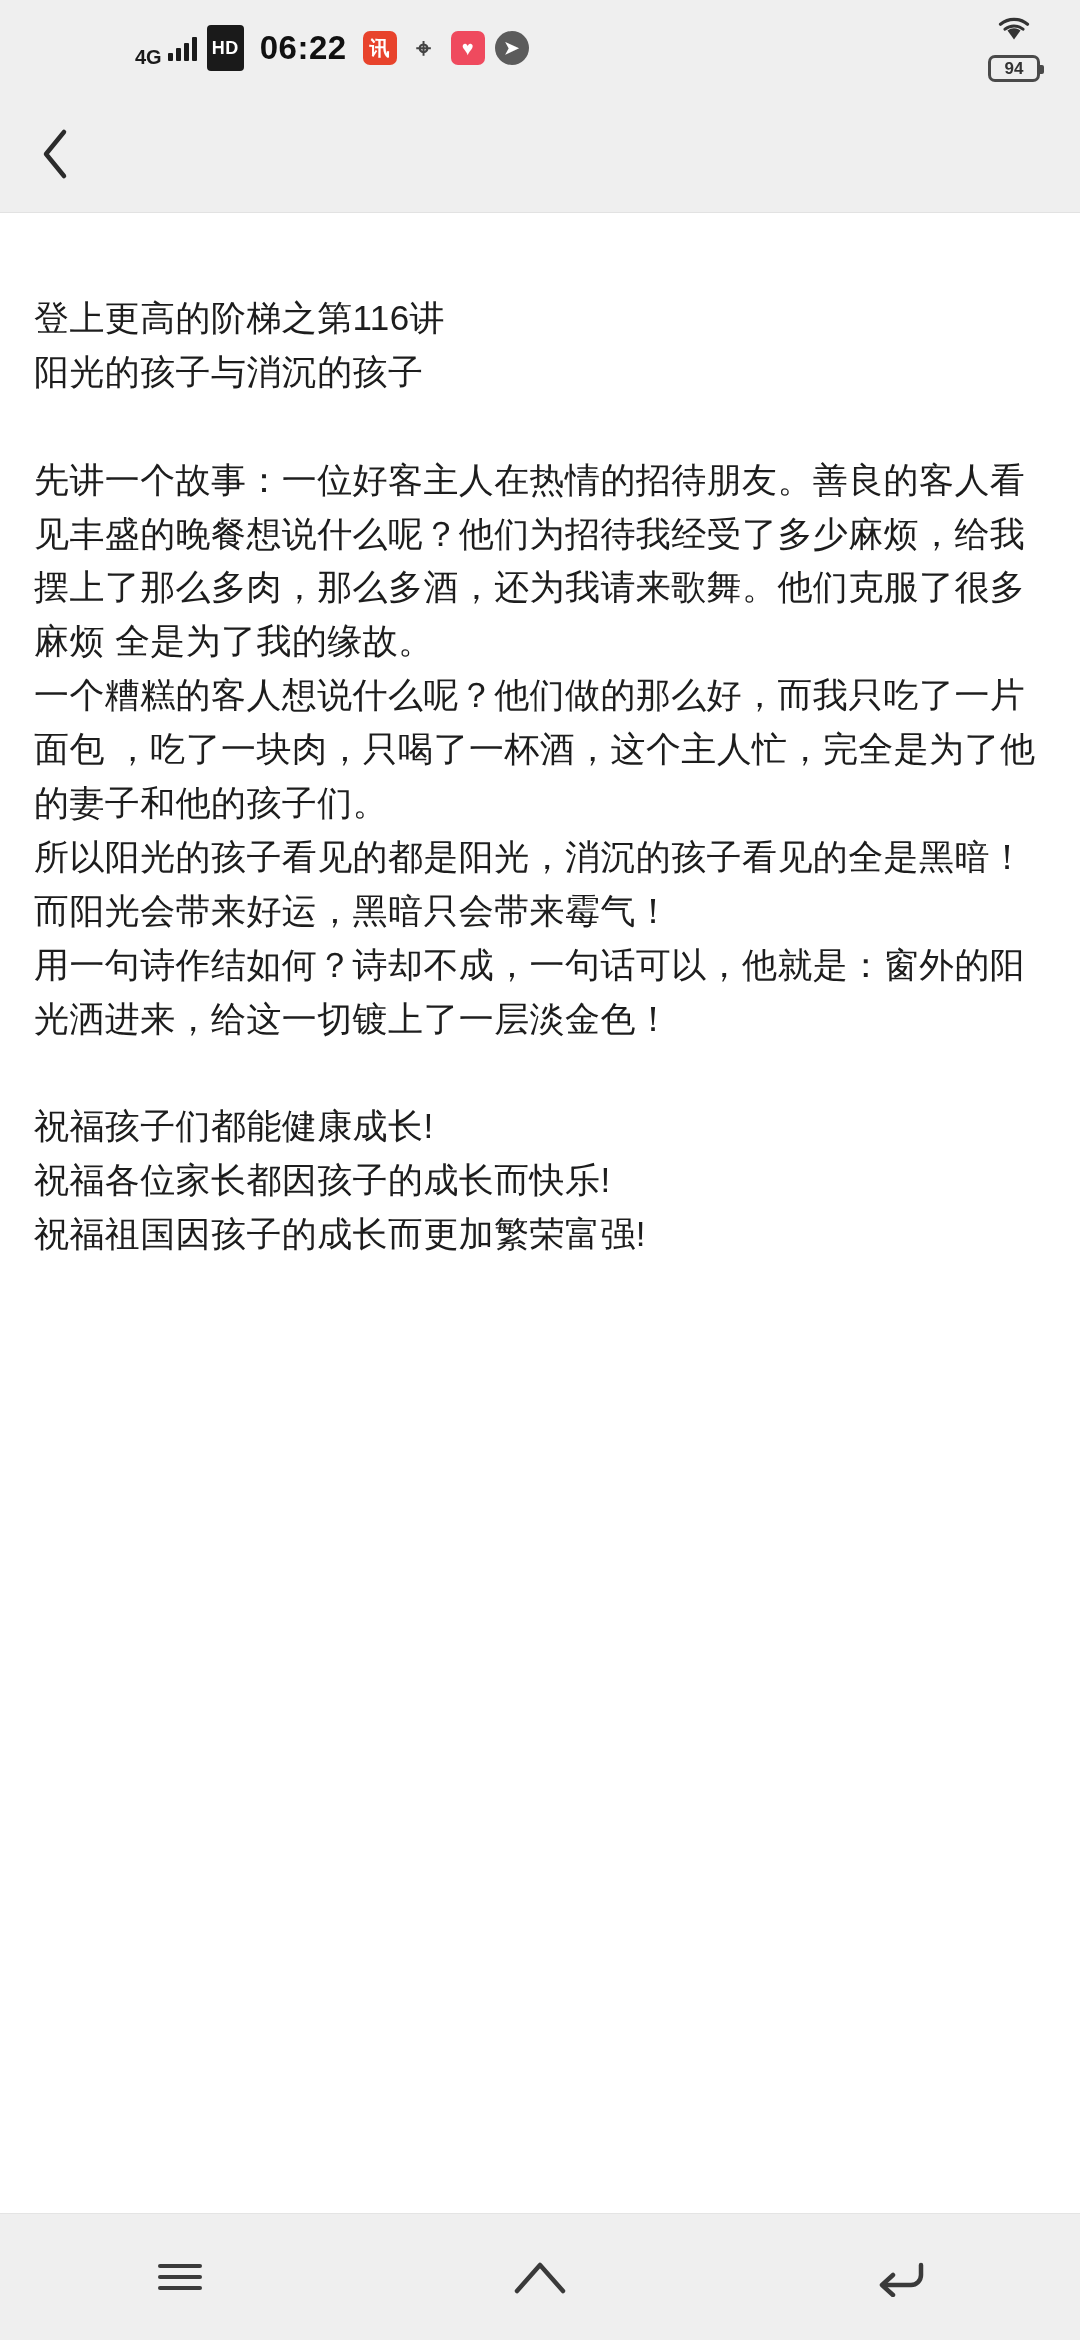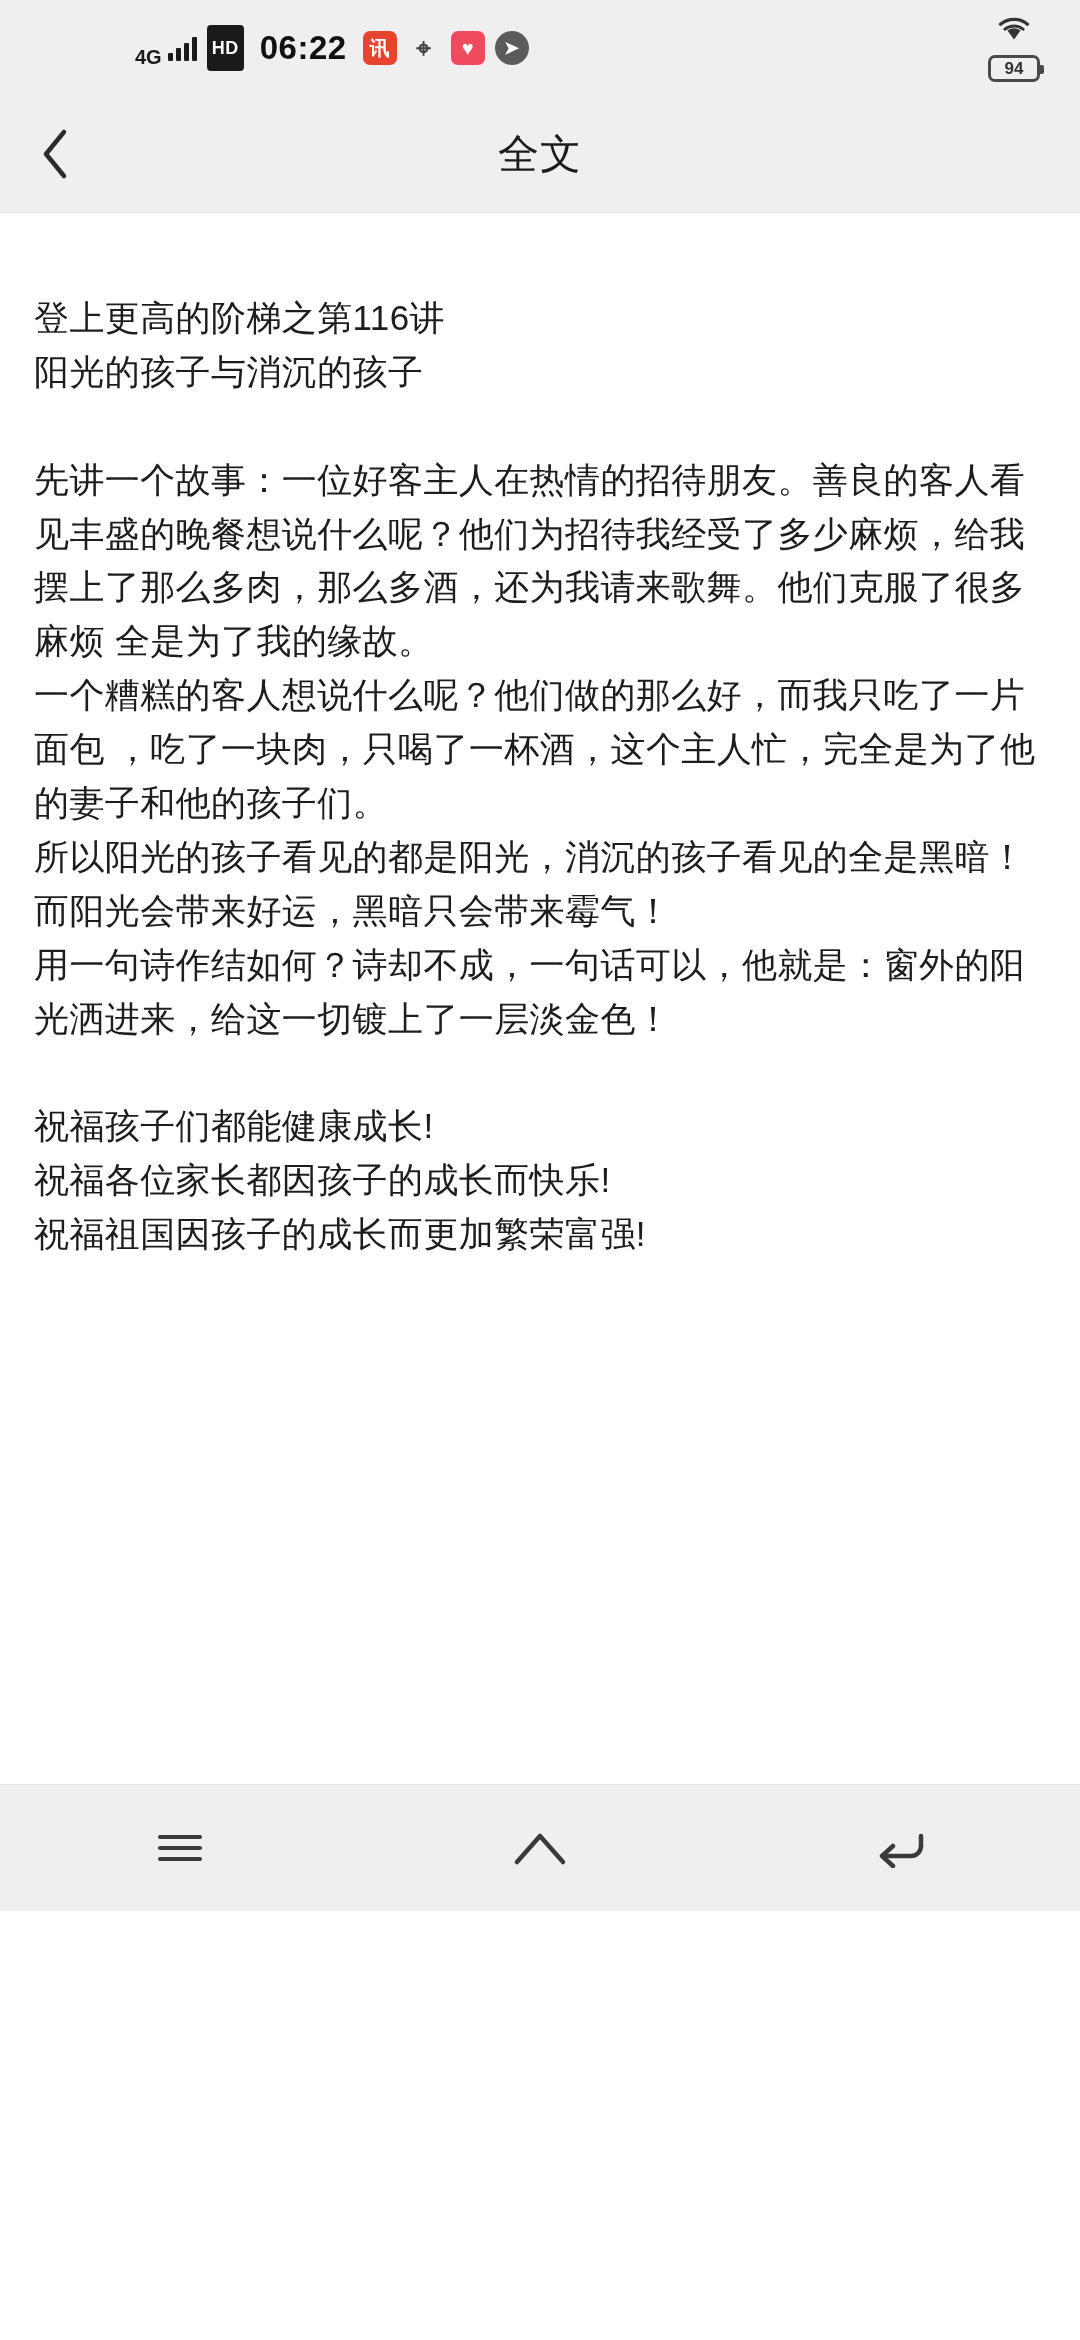--- a/index.html
+++ b/index.html
@@ -9,21 +9,21 @@
   body {
     width: 1080px;
     height: 2340px;
     background: #ffffff;
     font-family: "Liberation Sans", sans-serif;
     overflow: hidden;
   }
   .phone {
     position: relative;
     width: 1080px;
-    height: 1911px;
+    height: 2340px;
     background: #ffffff;
     display: flex;
     flex-direction: column;
   }
 
   
   .status-bar {
     height: 96px;
     background: #efefef;
     display: flex;
@@ -245,21 +245,20 @@
   </div>
 
   <div class="app-bar">
     <div class="back-btn">
       <span>
         <svg width="34" height="56" viewBox="0 0 34 56">
           <polyline points="26,6 8,28 26,50" fill="none" stroke="#2b2b2b" stroke-width="4.5" stroke-linecap="round" stroke-linejoin="round"></polyline>
         </svg>
       </span>
     </div>
-    <div class="app-title">全文</div>
   </div>
 
   <div class="content">
     <div class="article">登上更高的阶梯之第116讲
 阳光的孩子与消沉的孩子
 
 先讲一个故事：一位好客主人在热情的招待朋友。善良的客人看见丰盛的晚餐想说什么呢？他们为招待我经受了多少麻烦，给我摆上了那么多肉，那么多酒，还为我请来歌舞。他们克服了很多麻烦 全是为了我的缘故。
 一个糟糕的客人想说什么呢？他们做的那么好，而我只吃了一片面包 ，吃了一块肉，只喝了一杯酒，这个主人忙，完全是为了他的妻子和他的孩子们。
 所以阳光的孩子看见的都是阳光，消沉的孩子看见的全是黑暗！而阳光会带来好运，黑暗只会带来霉气！
 用一句诗作结如何？诗却不成，一句话可以，他就是：窗外的阳光洒进来，给这一切镀上了一层淡金色！

